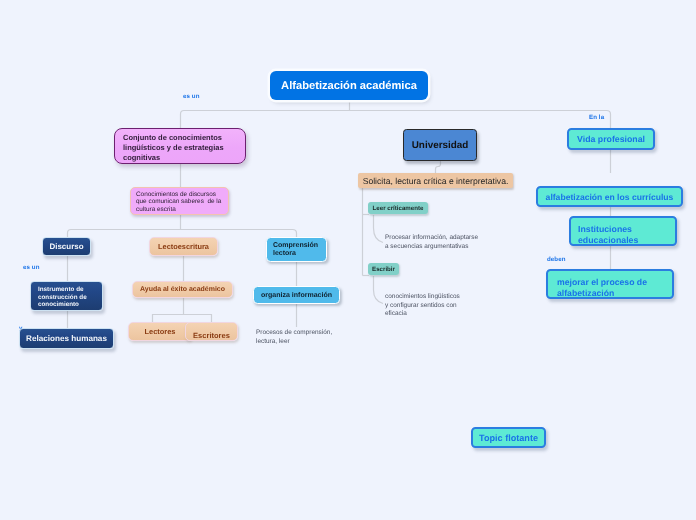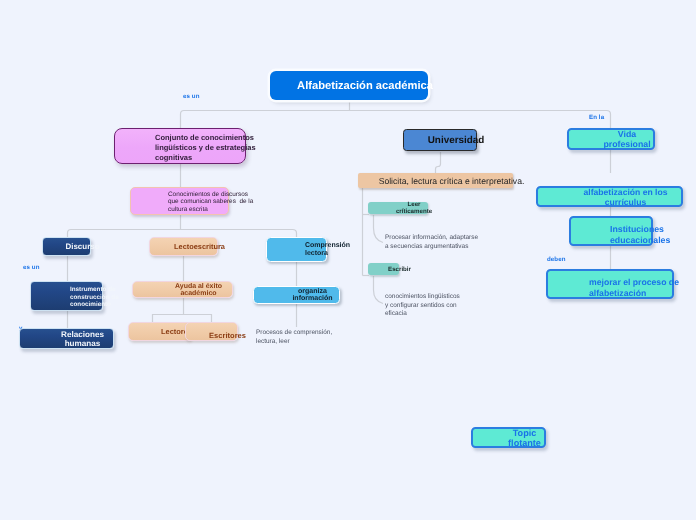--- a/index.html
+++ b/index.html
@@ -6,21 +6,21 @@
   html,body{margin:0;padding:0;}
   body{width:696px;height:520px;background:#eff3fd;overflow:hidden;
        font-family:"Liberation Sans",sans-serif;
        -webkit-font-smoothing:antialiased;-moz-osx-font-smoothing:grayscale;
        text-rendering:geometricPrecision;}
   #canvas{position:relative;width:696px;height:520px;
       transform:translateZ(0);}
   svg.links{position:absolute;left:0;top:0;width:696px;height:520px;}
   .node{position:absolute;box-sizing:border-box;display:flex;align-items:center;
         justify-content:flex-start;}
-  .node .txt{display:block;width:100%;margin-left:32px;}
+  .node .txt{display:block;width:100%;}
   .lbl{position:absolute;color:#1a73e8;font-weight:bold;font-size:6.15px;
        letter-spacing:0.1px;white-space:nowrap;}
   .plain{position:absolute;color:#4a5060;font-size:6.45px;line-height:8.6px;white-space:pre;}
 
   
   #n-root{left:270px;top:71px;width:158px;height:29px;background:#0173e4;
      border-radius:6px;justify-content:center;
      box-shadow:0 0 0 2.5px #fafcff, 2px 3px 4px rgba(60,70,90,.2);}
   #n-root .txt{color:#fff;font-weight:bold;font-size:11.17px;text-align:center;white-space:nowrap;}
 
@@ -65,21 +65,21 @@
   
   .lblue{background:#50baeb;border:1.8px solid #ffffff;border-radius:4.5px;
      box-shadow:1.5px 2px 2.5px rgba(60,80,100,.3);}
   .lblue .txt{color:#10222f;font-weight:bold;}
   #n-comprension{left:266px;top:237px;width:61px;height:25px;padding:4px 0 0 6px;align-items:flex-start;}
   #n-comprension .txt{font-size:7px;line-height:8px;white-space:pre;}
   #n-organiza{left:253px;top:286px;width:87px;height:18px;justify-content:center;}
   #n-organiza .txt{font-size:7.02px;text-align:center;}
 
   
-  #n-universidad{left:403px;top:129px;width:74px;height:22px;background:#4b87d3;
+  #n-universidad{left:403px;top:129px;width:74px;height:32px;background:#4b87d3;
      border:1.8px solid #292929;border-radius:3.5px;justify-content:center;
      box-shadow:2px 3px 3px rgba(40,50,70,.3);}
   #n-universidad .txt{color:#111;font-weight:bold;font-size:9.9px;text-align:center;}
 
   
   #n-solicita{left:358px;top:173px;width:155px;height:15px;background:#edc6a3;
      border-radius:2px;justify-content:center;
      box-shadow:1px 1.5px 2px rgba(120,95,80,.3);}
   #n-solicita .txt{color:#262626;font-size:8.64px;text-align:center;white-space:nowrap;}
 
@@ -91,21 +91,21 @@
   #n-escribir{left:368px;top:263px;width:31px;height:12px;}
 
   
   .wb{background:#5eead4;border:2px solid #2b7de0;border-radius:4.5px;
      box-shadow:2px 2.5px 3px rgba(60,80,110,.25);}
   .wb .txt{color:#1a73e8;font-weight:bold;}
   #n-vida{left:567px;top:128px;width:88px;height:22px;justify-content:center;}
   #n-vida .txt{font-size:8.76px;text-align:center;}
   #n-curriculus{left:536px;top:186px;width:147px;height:21px;justify-content:center;}
   #n-curriculus .txt{font-size:8.59px;text-align:center;}
-  #n-instituciones{left:569px;top:216px;width:84px;height:30px;padding:6px 0 0 7px;align-items:flex-start;}
+  #n-instituciones{left:569px;top:216px;width:108px;height:30px;padding:6px 0 0 7px;align-items:flex-start;}
   #n-instituciones .txt{font-size:8.75px;line-height:11px;white-space:pre;}
   #n-mejorar{left:546px;top:269px;width:128px;height:30px;padding:6px 0 0 9px;align-items:flex-start;}
   #n-mejorar .txt{font-size:8.66px;line-height:11px;white-space:pre;}
   #n-flotante{left:471px;top:427px;width:75px;height:21px;justify-content:center;}
   #n-flotante .txt{font-size:9.1px;text-align:center;}
 </style>
 </head>
 <body>
 
 <div id="canvas">

